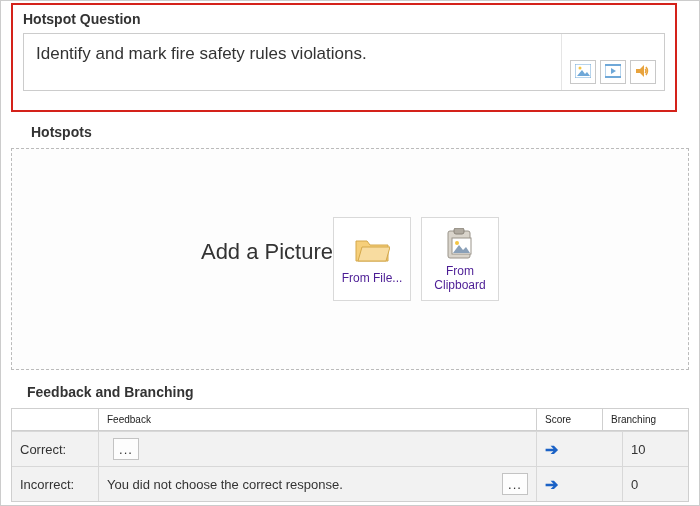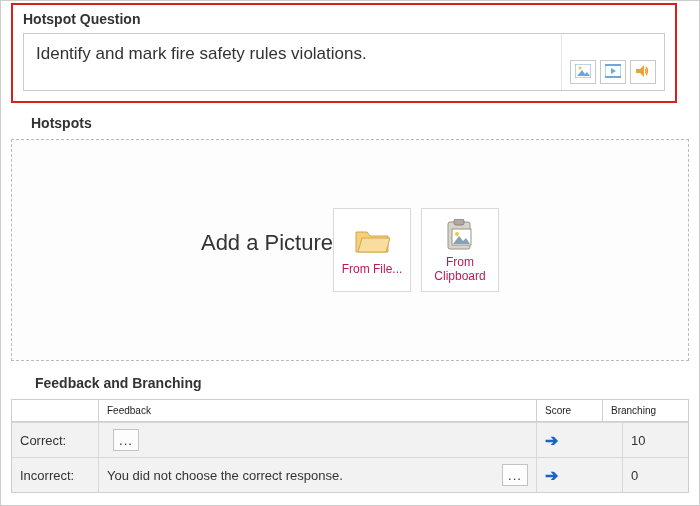--- a/index.html
+++ b/index.html
@@ -18,21 +18,21 @@
   .section-title {
     font-size: 14px;
     font-weight: 600;
     color: #333;
     padding: 6px 12px 4px 12px;
   }
   
   .question-panel {
     margin: 2px 22px 6px 10px;
     border: 2px solid #d4221a;
-    padding-bottom: 10px;
+    padding-bottom: 19px;
   }
   .question-panel .section-title {
     padding: 6px 10px 2px 10px;
   }
   .question-box {
     display: flex;
     margin: 4px 10px 0 10px;
     border: 1px solid #ccc;
     background: #fff;
     min-height: 58px;
@@ -86,34 +86,34 @@
     width: 78px;
     height: 84px;
     border: 1px solid #d9d9d9;
     background: #fff;
     display: flex;
     flex-direction: column;
     align-items: center;
     justify-content: center;
     cursor: pointer;
     font-size: 12px;
-    color: #be185d;
+    color: #4c1d95;
   }
   .pic-btn .icon-slot {
     width: 40px;
     height: 38px;
     display: flex;
     align-items: center;
     justify-content: center;
     margin-bottom: 2px;
   }
   .pic-btn .label { text-align: center; line-height: 1.15; }
 
   
-  .feedback-section { padding: 8px 12px 0 24px; }
+  .feedback-section { padding: 8px 12px 0 16px; }
   .fb-table {
     margin: 4px 10px 0 10px;
     border: 1px solid #cfcfcf;
   }
   .fb-header, .fb-row {
     display: flex;
     align-items: stretch;
   }
   .fb-header {
     background: #fff;

